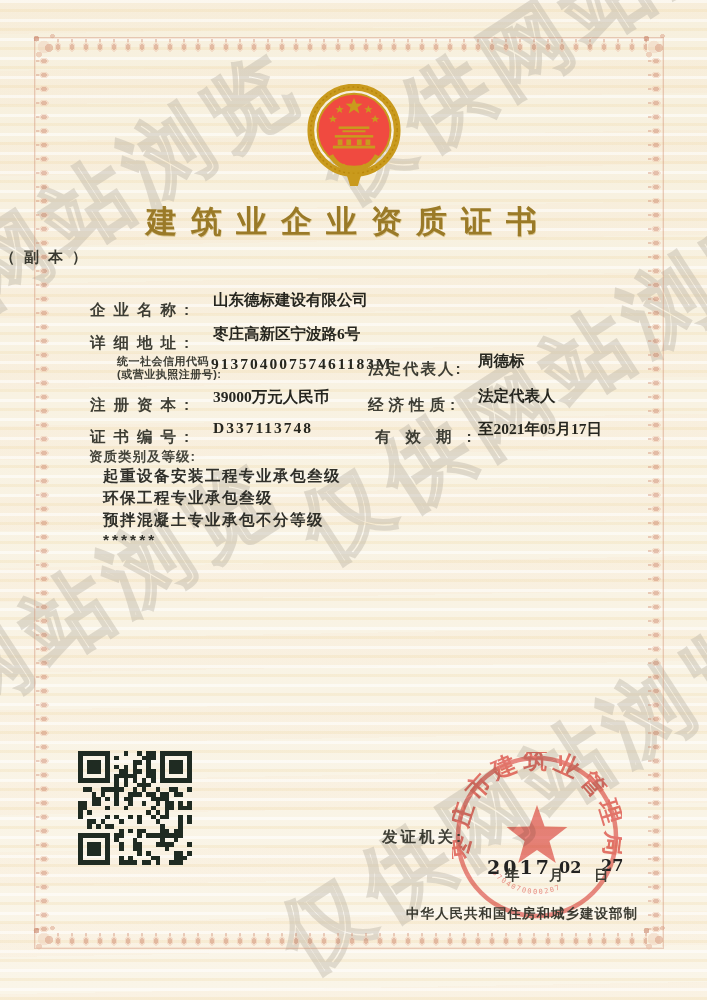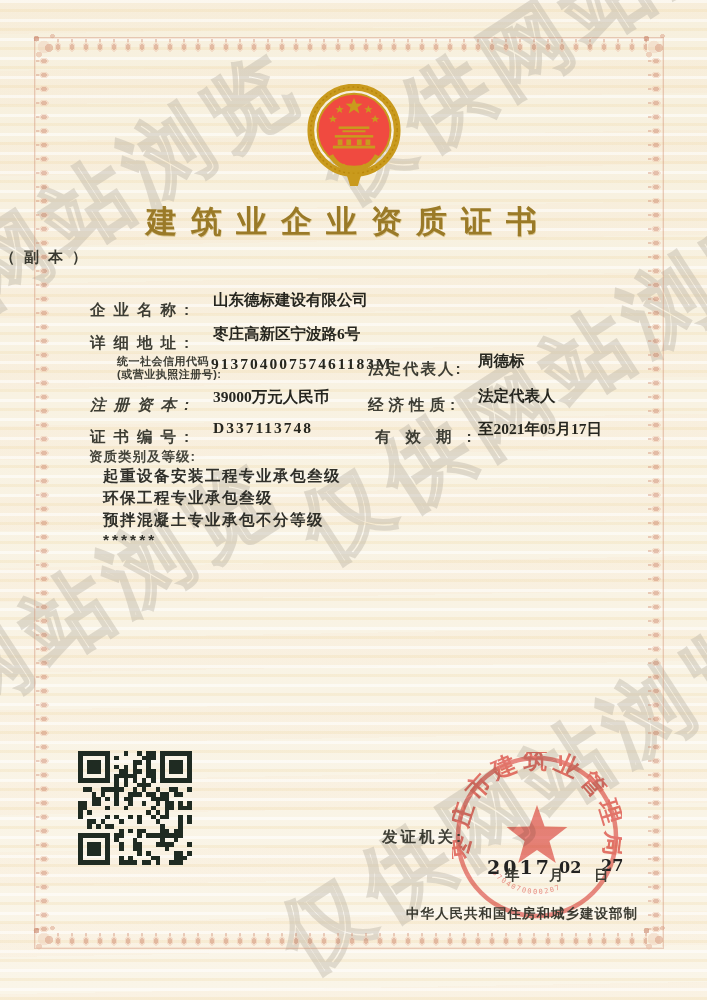--- a/index.html
+++ b/index.html
@@ -124,21 +124,21 @@
   <div class="lab ls4" style="left:90px; top:300px;">企业名称:</div>
   <div class="val" style="left:213px; top:290px;">山东德标建设有限公司</div>
 
   <div class="lab ls4" style="left:90px; top:333px;">详细地址:</div>
   <div class="val" style="left:213px; top:324px;">枣庄高新区宁波路6号</div>
 
   <div class="lab-small" style="left:89px; top:355px;">统一社会信用代码</div>
   <div class="lab-small" style="left:89px; top:368px;">(或营业执照注册号):</div>
   <div class="val" style="left:211px; top:355px; letter-spacing:2px;">91370400757461183M</div>
 
-  <div class="lab ls4" style="left:90px; top:395px;font-style:italic;">注册资本:</div>
+  <div class="lab ls4" style="left:90px; top:395px;">注册资本:</div>
   <div class="val" style="left:213px; top:387px;">39000万元人民币</div>
 
   <div class="lab ls4" style="left:90px; top:427px;">证书编号:</div>
   <div class="val" style="left:213px; top:419px; letter-spacing:2px;">D337113748</div>
 
   <div class="lab ls5" style="left:368px; top:359px;">法定代表人:</div>
   <div class="val" style="left:478px; top:351px;">周德标</div>
 
   <div class="lab lsE" style="left:368px; top:395px;">经济性质:</div>
   <div class="val" style="left:478px; top:386px;">法定代表人</div>

